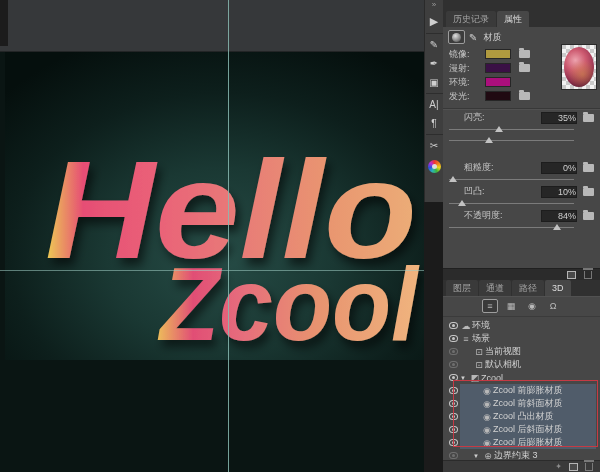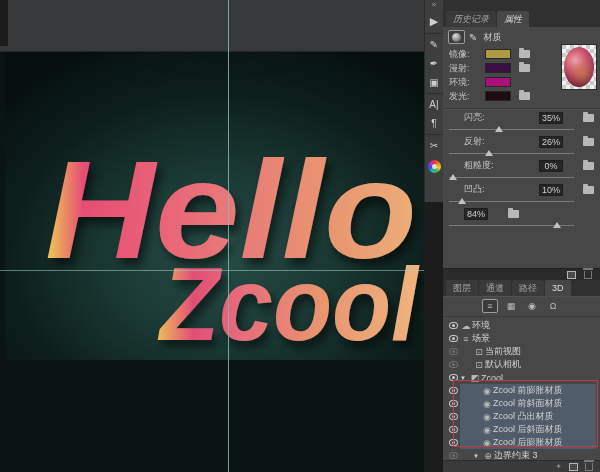--- a/index.html
+++ b/index.html
@@ -36,21 +36,21 @@
   
   .panels{position:absolute;left:443px;top:0;width:157px;height:472px;background:#474747;}
 
   .ptab-strip{background:#303030;display:flex;align-items:flex-end;}
   .ptab{padding:3px 7px 3px;font-size:9px;color:#a5a5a5;background:#3a3a3a;margin-right:1px;
         border-radius:2px 2px 0 0;line-height:10px;white-space:nowrap;}
   .ptab.active{background:#474747;color:#dcdcdc;}
 
   
   .props{position:relative;height:268px;background:#474747;}
-  .props .ptab-strip{height:27px;padding:24px 3px 0;font-style:italic;}
+  .props .ptab-strip{height:27px;padding:24px 3px 0;}
   .mat-header{display:flex;align-items:center;padding:4px 5px 2px;height:18px;}
   .sphere-btn{width:17px;height:14px;border:1px solid #9c9c9c;background:#3c3c3c;border-radius:2px;
               display:flex;align-items:center;justify-content:center;margin-right:4px;}
   .sphere-btn i{display:block;width:9px;height:9px;border-radius:50%;
                 background:radial-gradient(circle at 38% 32%,#e0e0e0,#8a8a8a 55%,#3f3f3f);}
   .brush-glyph{color:#cfcfcf;font-size:10px;margin-right:6px;transform:rotate(0deg);}
   .hdr-label{color:#d0d0d0;font-family:Liberation Serif, serif;}
   .channels{position:relative;padding:2px 6px 0;}
   .chan-row{display:flex;align-items:center;height:14px;}
   .chan-row .lbl{width:36px;color:#c6c6c6;}
@@ -62,22 +62,22 @@
      background:repeating-conic-gradient(#f2f2f2 0 25%,#c9c9c9 0 50%) 0 0/8px 8px;
      border:1px solid #2a2a2a;}
   .sphere-preview .ball{width:100%;height:100%;border-radius:50%;
      background:radial-gradient(circle at 62% 68%,rgba(214,148,74,.55),rgba(214,148,74,0) 45%),
                 radial-gradient(circle at 38% 33%,#eda3ae 0%,#cd5a70 32%,#93304f 62%,#5e1c36 86%,#471529 100%);}
   .pdivider{height:1px;background:#383838;margin:5px 0 2px;box-shadow:0 1px 0 #515151;}
   .sliders{padding:0 6px;}
   .slider-block{height:24px;position:relative;}
   .slider-top{display:flex;align-items:center;height:13px;padding-left:15px;}
   .slider-top .lbl{flex:1;color:#c6c6c6;}
-  .valuebox{width:24px;height:12px;background:#262626;border:1px solid #1d1d1d;color:#cfcfcf;
-            text-align:center;line-height:11px;margin-right:20px;}
+  .valuebox{width:36px;height:12px;background:#262626;border:1px solid #1d1d1d;color:#cfcfcf;
+            text-align:right;line-height:11px;margin-right:6px;}
   .slider-top .folder{flex:none;}
   .slider-top.nofolder .folder{visibility:hidden;}
   .slider-track{position:relative;height:7px;margin:2px 20px 0 0;}
   .slider-track .line{position:absolute;left:0;right:0;top:3px;height:1px;background:#7b7b7b;}
   .thumb{position:absolute;top:0;width:0;height:0;margin-left:-4px;
          border-left:4px solid transparent;border-right:4px solid transparent;
          border-bottom:6px solid #c2c2c2;}
 
   
   .group-gap{height:12px;background:#2b2b2b;display:flex;justify-content:flex-end;align-items:center;
@@ -232,25 +232,20 @@
             <span class="valuebox">35%</span>
             <span class="folder"></span>
           </div>
           <div class="slider-track">
             <span class="line"></span>
               <span class="thumb" style="left: 40%;"></span>
           </div>
         </div>
 
         <div class="slider-block">
-          <div class="slider-top">
-            <span class="lbl">反射:</span>
-            <span class="valuebox">26%</span>
-            <span class="folder"></span>
-          </div>
           <div class="slider-track">
             <span class="line"></span>
               <span class="thumb" style="left: 32%;"></span>
           </div>
         </div>
 
         <div class="slider-block">
           <div class="slider-top">
             <span class="lbl">粗糙度:</span>
             <span class="valuebox">0%</span>
@@ -269,20 +264,21 @@
             <span class="folder"></span>
           </div>
           <div class="slider-track">
             <span class="line"></span>
               <span class="thumb" style="left: 10%;"></span>
           </div>
         </div>
 
         <div class="slider-block">
           <div class="slider-top">
+            <span class="lbl">不透明度:</span>
             <span class="valuebox">84%</span>
             <span class="folder"></span>
           </div>
           <div class="slider-track">
             <span class="line"></span>
               <span class="thumb" style="left: 86%;"></span>
           </div>
         </div>
 
 

